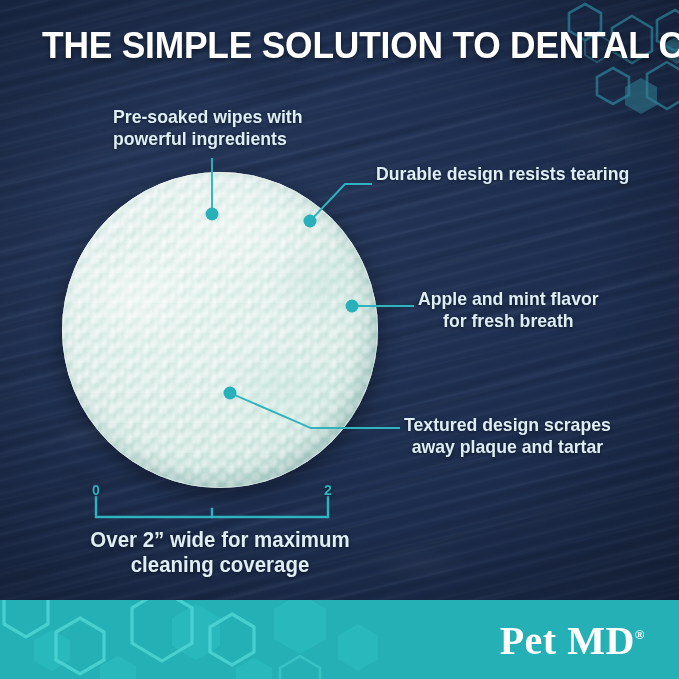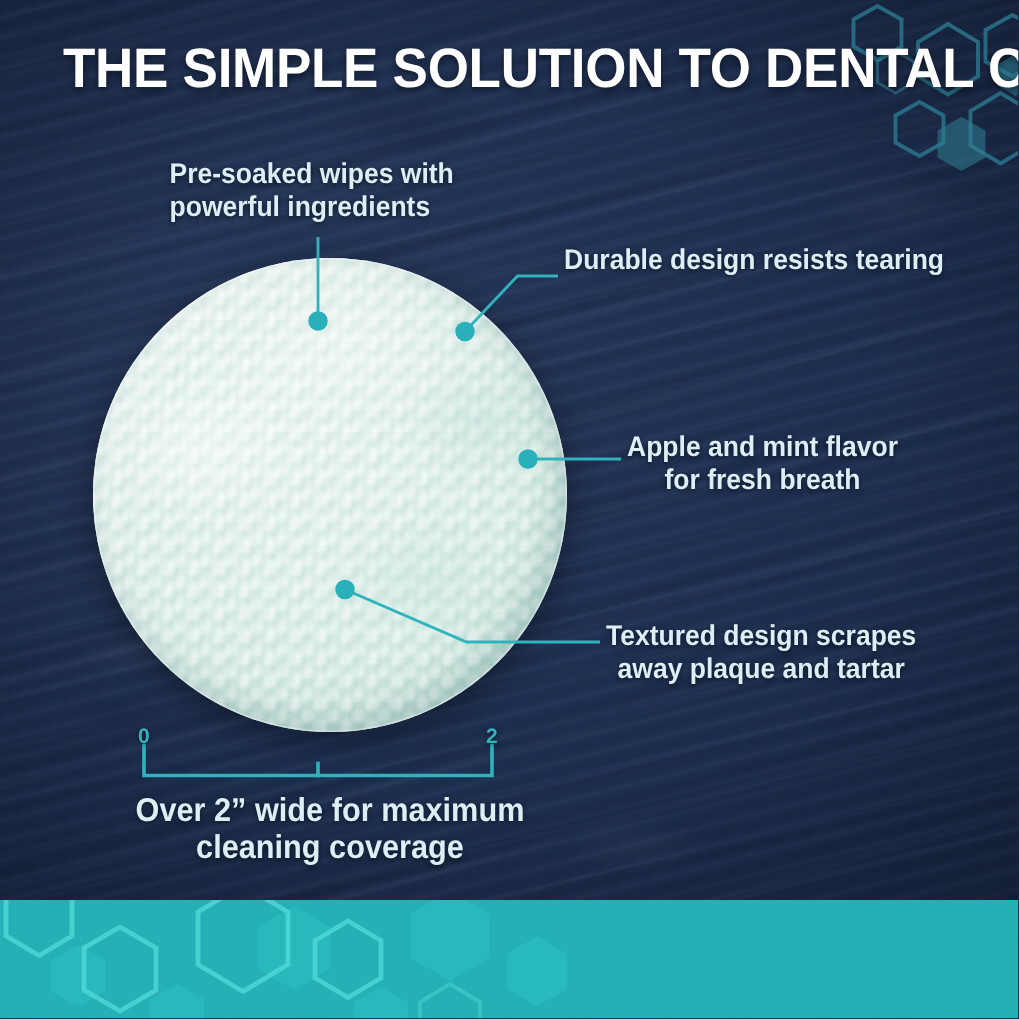--- a/index.html
+++ b/index.html
@@ -322,15 +322,16 @@
       <g fill="none" stroke="#4fd6d6" stroke-width="3.2" opacity=".85">
         <polygon points="80,18 104,32 104,60 80,74 56,60 56,32"></polygon>
         <polygon points="162,-10 192,8 192,43 162,61 132,43 132,8"></polygon>
         <polygon points="232,14 254,27 254,52 232,65 210,52 210,27"></polygon>
         <polygon points="26,-14 48,-1 48,24 26,37 4,24 4,-1"></polygon>
       </g>
       <g fill="none" stroke="#4fd6d6" stroke-width="2.6" opacity=".5">
         <polygon points="300,56 320,68 320,91 300,103 280,91 280,68"></polygon>
       </g>
     </svg>
+    <div class="brand"><span>Pet MD</span><span class="reg">®</span></div>
   </div>
 
 </div>
 
 </body></html>

